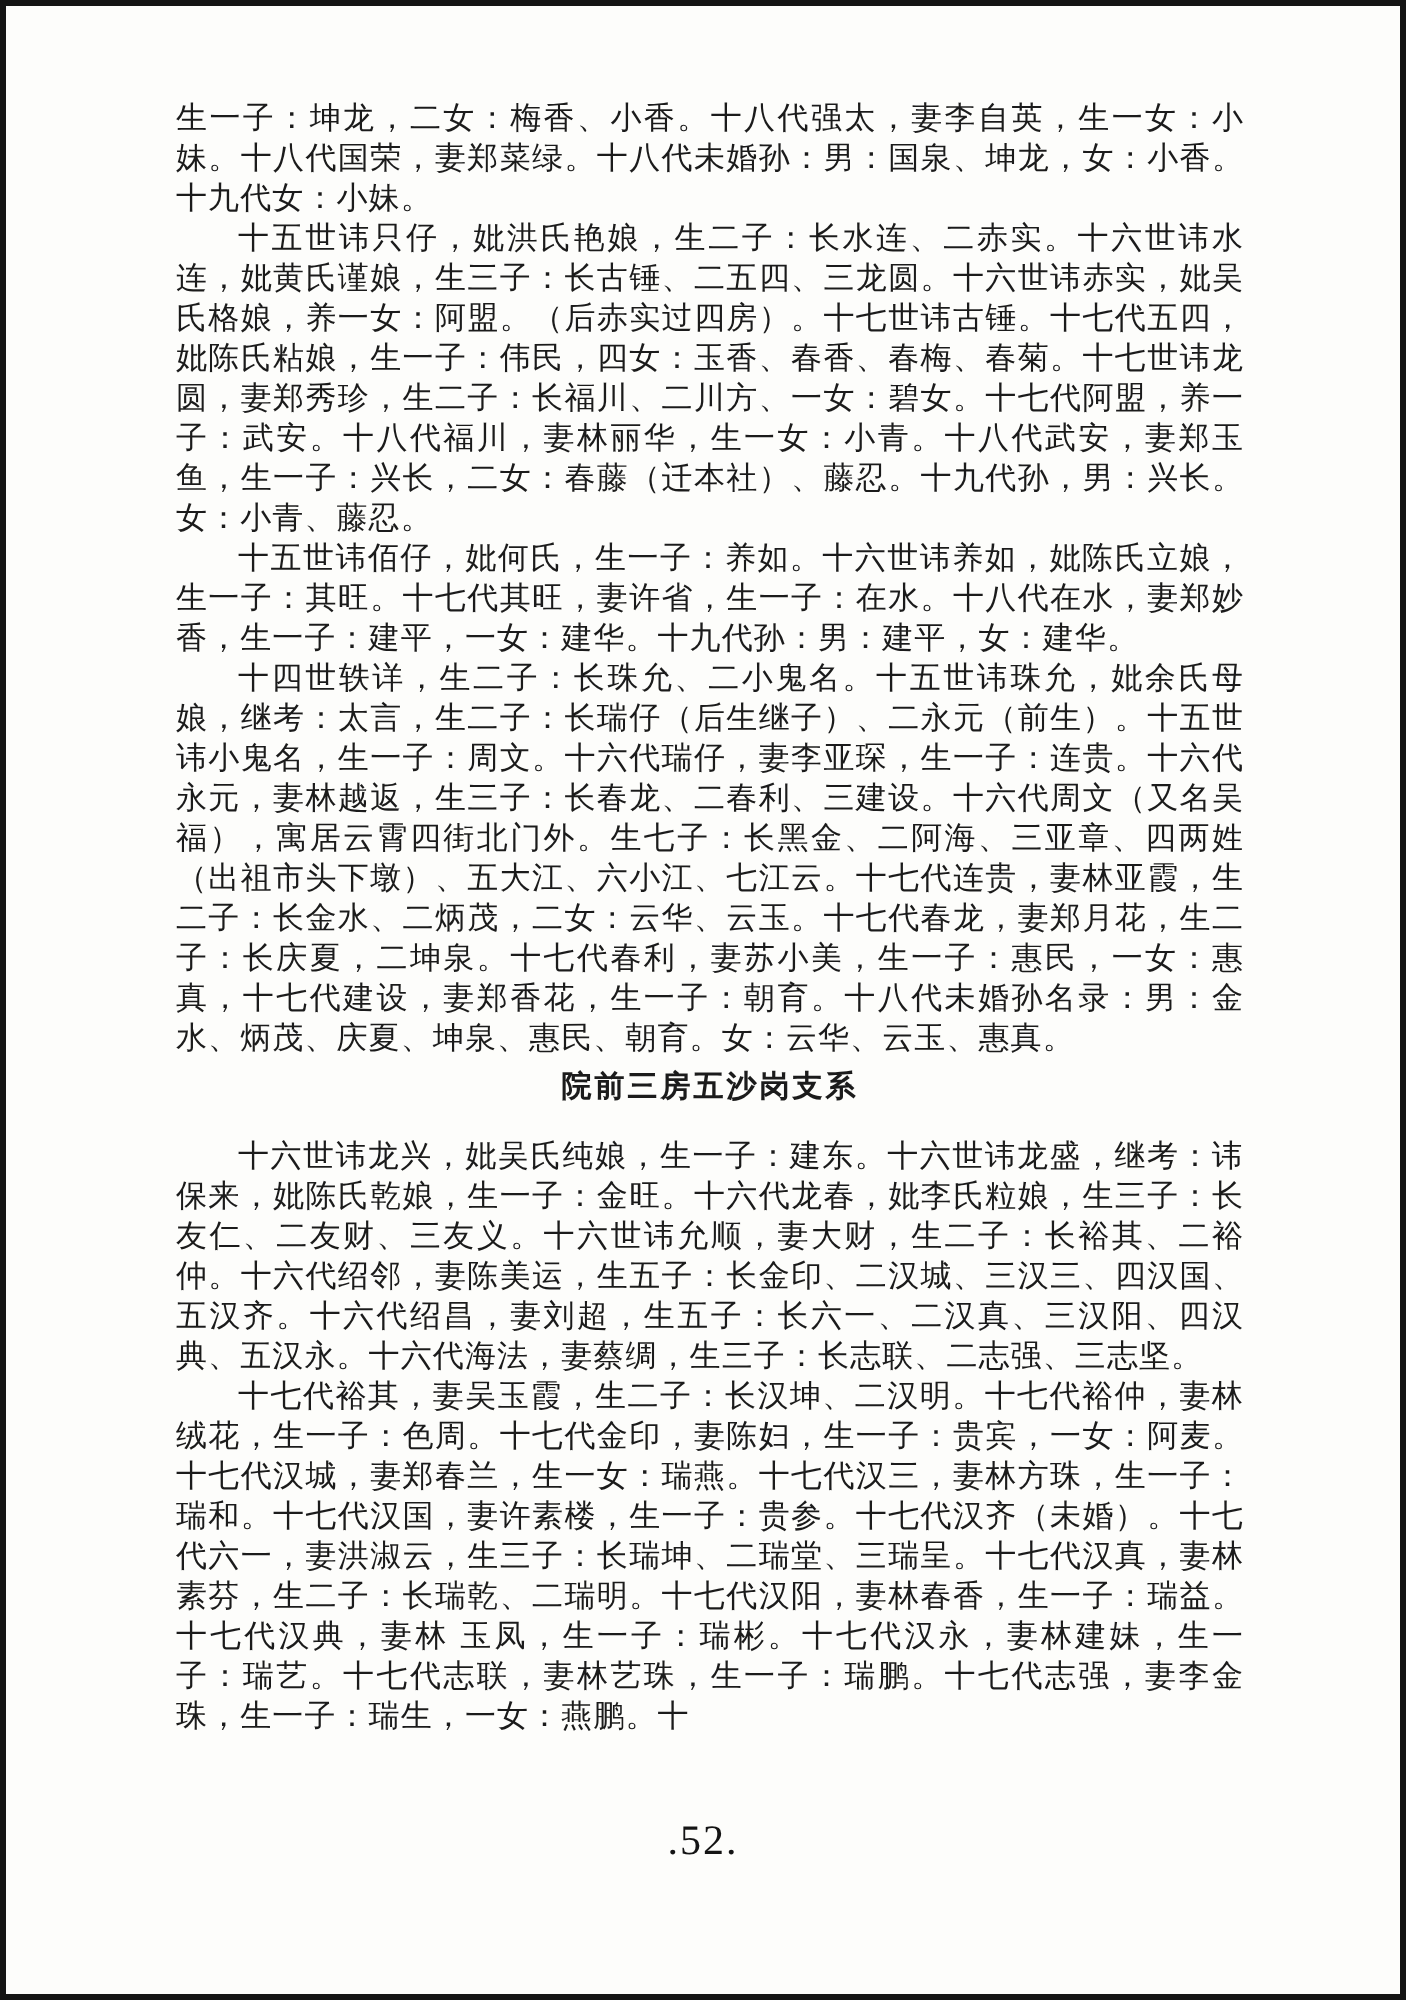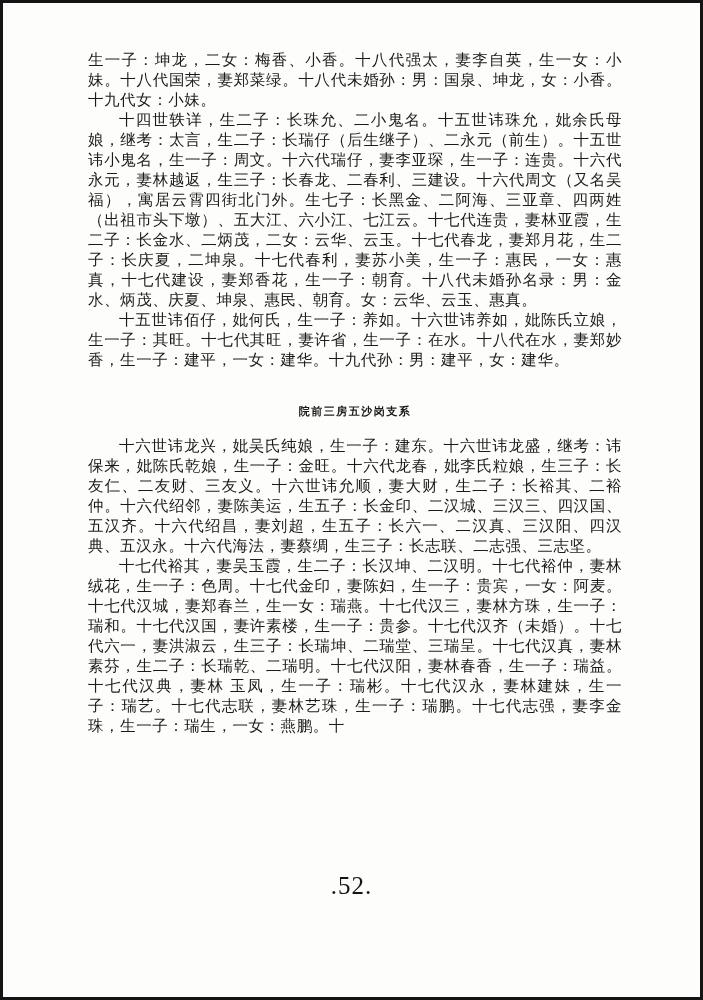--- a/index.html
+++ b/index.html
@@ -30,44 +30,45 @@
     text-justify: inter-ideograph;
   }
   .para {
     margin: 0;
     text-indent: 2em;
   }
   .para.no-indent {
     text-indent: 0;
   }
   .section-heading {
-    margin: 31px 0 15px 0;
+    margin: 4px 0 15px 0;
     text-align: center;
-    font-size: 11px;
+    font-size: 15px;
     font-weight: bold;
     letter-spacing: 1.5px;
     text-indent: 0;
   }
   .page-number {
     position: absolute;
     left: 0;
     right: 0;
-    top: 869px;
+    top: 905px;
     text-align: center;
-    font-size: 25px;
+    font-size: 21px;
     letter-spacing: 1px;
     color: #141414;
   }
 </style>
 </head>
 <body>
 
 <div class="page">
   <div class="content">
     <p class="para no-indent">生一子：坤龙，二女：梅香、小香。十八代强太，妻李自英，生一女：小妹。十八代国荣，妻郑菜绿。十八代未婚孙：男：国泉、坤龙，女：小香。十九代女：小妹。</p>
+    <p class="para">十五世讳只仔，妣洪氏艳娘，生二子：长水连、二赤实。十六世讳水连，妣黄氏谨娘，生三子：长古锤、二五四、三龙圆。十六世讳赤实，妣吴氏格娘，养一女：阿盟。（后赤实过四房）。十七世讳古锤。十七代五四，妣陈氏粘娘，生一子：伟民，四女：玉香、春香、春梅、春菊。十七世讳龙圆，妻郑秀珍，生二子：长福川、二川方、一女：碧女。十七代阿盟，养一子：武安。十八代福川，妻林丽华，生一女：小青。十八代武安，妻郑玉鱼，生一子：兴长，二女：春藤（迁本社）、藤忍。十九代孙，男：兴长。女：小青、藤忍。</p>
+    <p class="para">十五世讳佰仔，妣何氏，生一子：养如。十六世讳养如，妣陈氏立娘，生一子：其旺。十七代其旺，妻许省，生一子：在水。十八代在水，妻郑妙香，生一子：建平，一女：建华。十九代孙：男：建平，女：建华。</p>
     <p class="para">十四世轶详，生二子：长珠允、二小鬼名。十五世讳珠允，妣余氏母娘，继考：太言，生二子：长瑞仔（后生继子）、二永元（前生）。十五世讳小鬼名，生一子：周文。十六代瑞仔，妻李亚琛，生一子：连贵。十六代永元，妻林越返，生三子：长春龙、二春利、三建设。十六代周文（又名吴福），寓居云霄四街北门外。生七子：长黑金、二阿海、三亚章、四两姓（出祖市头下墩）、五大江、六小江、七江云。十七代连贵，妻林亚霞，生二子：长金水、二炳茂，二女：云华、云玉。十七代春龙，妻郑月花，生二子：长庆夏，二坤泉。十七代春利，妻苏小美，生一子：惠民，一女：惠真，十七代建设，妻郑香花，生一子：朝育。十八代未婚孙名录：男：金水、炳茂、庆夏、坤泉、惠民、朝育。女：云华、云玉、惠真。</p>
-    <p class="para">十五世讳佰仔，妣何氏，生一子：养如。十六世讳养如，妣陈氏立娘，生一子：其旺。十七代其旺，妻许省，生一子：在水。十八代在水，妻郑妙香，生一子：建平，一女：建华。十九代孙：男：建平，女：建华。</p>
     <h2 class="section-heading">院前三房五沙岗支系</h2>
     <p class="para">十六世讳龙兴，妣吴氏纯娘，生一子：建东。十六世讳龙盛，继考：讳保来，妣陈氏乾娘，生一子：金旺。十六代龙春，妣李氏粒娘，生三子：长友仁、二友财、三友义。十六世讳允顺，妻大财，生二子：长裕其、二裕仲。十六代绍邻，妻陈美运，生五子：长金印、二汉城、三汉三、四汉国、五汉齐。十六代绍昌，妻刘超，生五子：长六一、二汉真、三汉阳、四汉典、五汉永。十六代海法，妻蔡绸，生三子：长志联、二志强、三志坚。</p>
     <p class="para">十七代裕其，妻吴玉霞，生二子：长汉坤、二汉明。十七代裕仲，妻林绒花，生一子：色周。十七代金印，妻陈妇，生一子：贵宾，一女：阿麦。十七代汉城，妻郑春兰，生一女：瑞燕。十七代汉三，妻林方珠，生一子：瑞和。十七代汉国，妻许素楼，生一子：贵参。十七代汉齐（未婚）。十七代六一，妻洪淑云，生三子：长瑞坤、二瑞堂、三瑞呈。十七代汉真，妻林素芬，生二子：长瑞乾、二瑞明。十七代汉阳，妻林春香，生一子：瑞益。十七代汉典，妻林 玉凤，生一子：瑞彬。十七代汉永，妻林建妹，生一子：瑞艺。十七代志联，妻林艺珠，生一子：瑞鹏。十七代志强，妻李金珠，生一子：瑞生，一女：燕鹏。十</p>
   </div>
   <div class="page-number">.52.</div>
 </div>
 
 </body></html>

